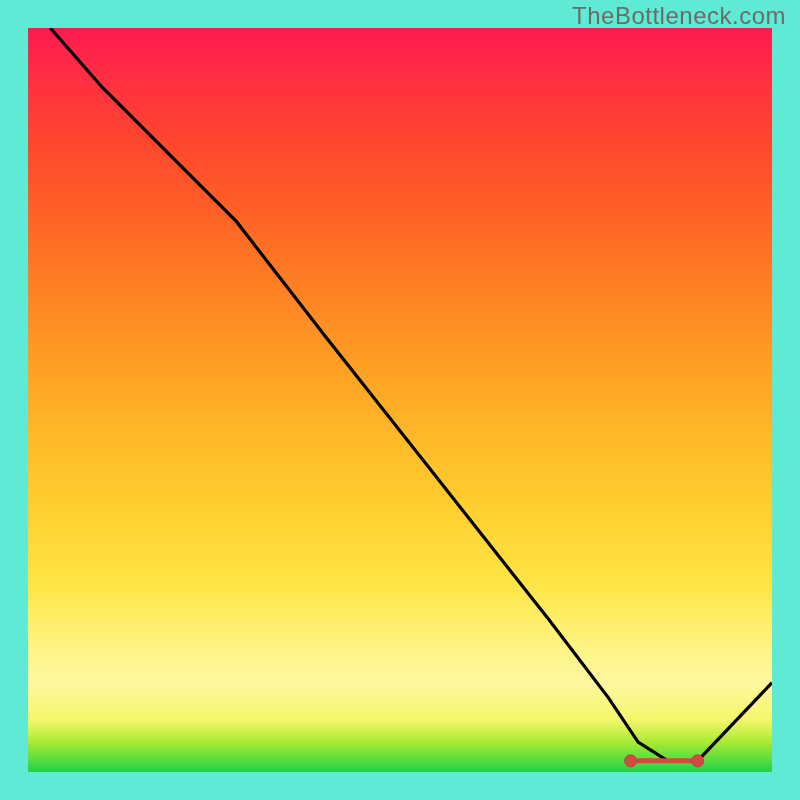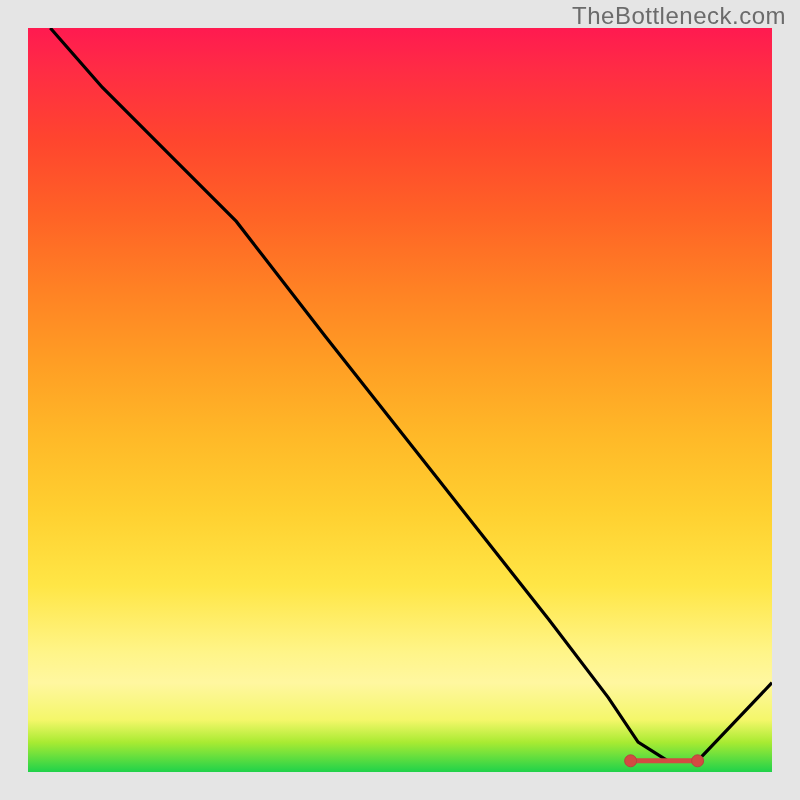--- a/index.html
+++ b/index.html
@@ -8,21 +8,21 @@
     width: 800px;
     height: 800px;
     background: #000;
     font-family: Arial, Helvetica, sans-serif;
     overflow: hidden;
   }
   .frame {
     position: relative;
     width: 800px;
     height: 800px;
-    background: #e5e5e5;
+    background: #5eead4;
   }
   .watermark {
     position: absolute;
     top: 2px;
     right: 14px;
     color: #6b6b6b;
     font-size: 24px;
     font-weight: 500;
     letter-spacing: 0.5px;
   }

